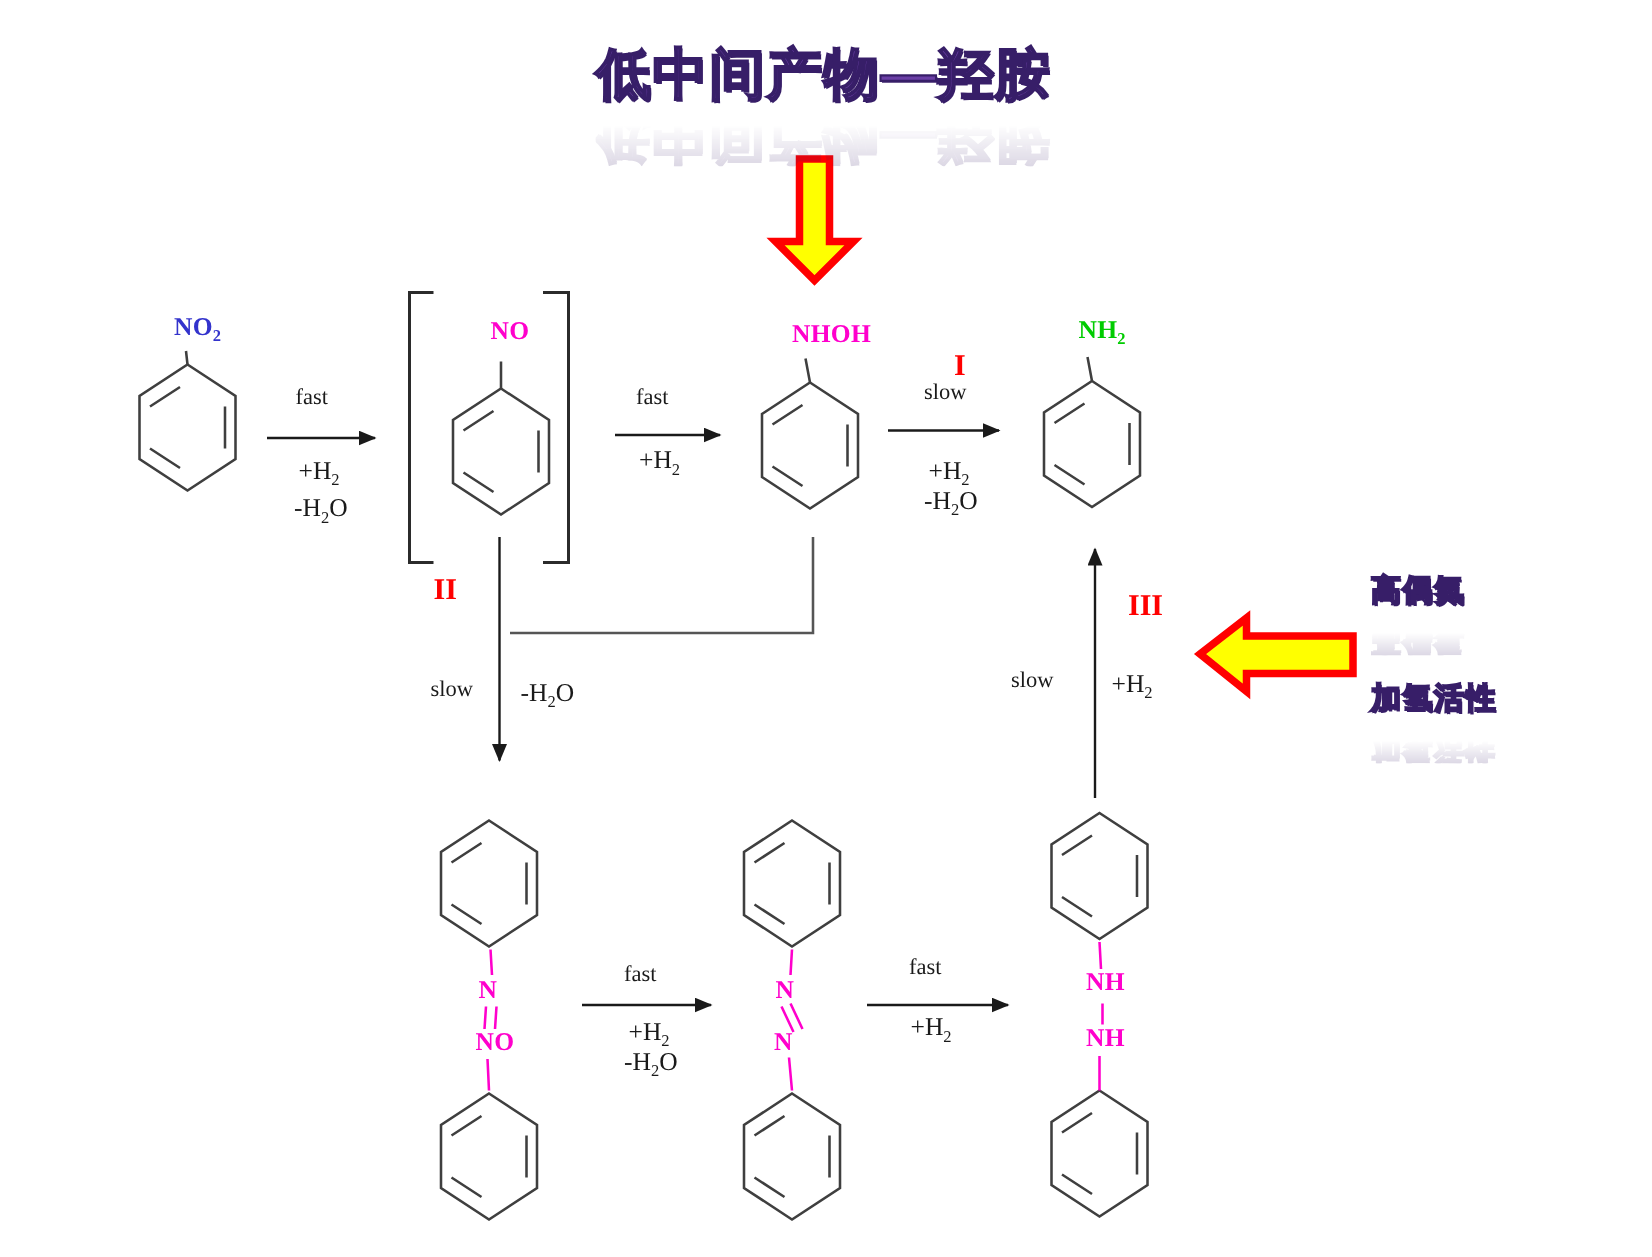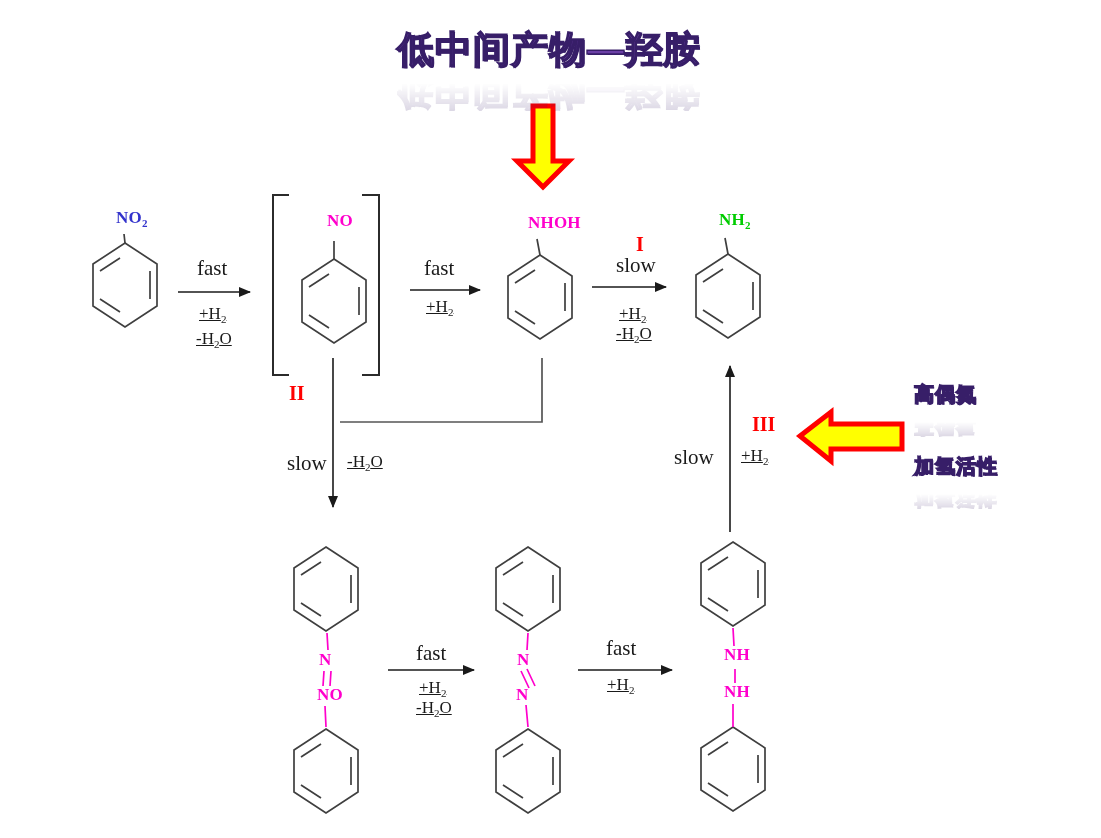--- a/index.html
+++ b/index.html
@@ -1,22 +1,22 @@
 <!DOCTYPE html>
 <html style="--c-nitro_blue: #3333cc; --c-magenta: #ff00cc; --c-amine_green: #00cc00; --c-step_red: #ff0000; --c-title_purple: #6b3fa6; --c-arrow_fill: #ffff00; --c-arrow_border: #ff0000; --c-bond_gray: #3f3f3f; --c-text_black: #1a1a1a;"><head>
 <meta charset="utf-8">
 <style>
   html,body{margin:0;padding:0;background:#ffffff;}
   #stage{position:relative;width:1101px;height:838px;background:#fff;overflow:hidden;
          font-family:"Liberation Serif",serif;}
   svg{position:absolute;left:0;top:0;}
   .lbl{position:absolute;white-space:nowrap;line-height:1;}
   .chem{font-weight:bold;font-size:17px;letter-spacing:0.2px;}
-  .rate{font-size:21px;color:var(--c-text_black,#1a1a1a);}
-  .formula{font-size:17px;color:var(--c-text_black,#1a1a1a);text-decoration:underline;}
+  .rate{font-size:15px;color:var(--c-text_black,#1a1a1a);}
+  .formula{font-size:17px;color:var(--c-text_black,#1a1a1a);}
   .lbl sub{font-size:11px;line-height:0;}
   .step{font-weight:bold;font-size:20px;color:var(--c-step_red,#ff0000);}
   .c-blue{color:var(--c-nitro_blue,#3333cc);}
   .c-magenta{color:var(--c-magenta,#ff00cc);}
   .c-green{color:var(--c-amine_green,#00cc00);}
   .cn{font-family:"Liberation Sans",sans-serif;font-weight:bold;
       color:var(--c-title_purple,#6b3fa6);
       -webkit-text-stroke:1.4px #371e68;
       text-shadow:1px 1px 0 #371e68;}
   .title-text{font-size:37px;letter-spacing:1px;}
@@ -106,21 +106,21 @@
 
   <div class="lbl step" style="left:636px;top:234px;" data-name="step-I-numeral">I</div>
   <div class="lbl rate" style="left:616px;top:255px;" data-name="step-I-rate-label">slow</div>
   <div class="lbl formula" style="left:619px;top:305px;" data-name="step-I-add-h2-label"><span data-name="h2-text">+H</span><sub data-name="h2-sub">2</sub></div>
   <div class="lbl formula" style="left:616px;top:325px;" data-name="step-I-loss-h2o-label"><span data-name="h2o-text">-H</span><sub data-name="h2o-sub">2</sub><span data-name="h2o-tail">O</span></div>
 
   <div class="lbl step" style="left:289px;top:383px;" data-name="step-II-numeral">II</div>
   <div class="lbl rate" style="left:287px;top:453px;" data-name="step-II-rate-label">slow</div>
   <div class="lbl formula" style="left:347px;top:453px;" data-name="step-II-loss-h2o-label"><span data-name="h2o-text">-H</span><sub data-name="h2o-sub">2</sub><span data-name="h2o-tail">O</span></div>
 
-  <div class="lbl step" style="left:752px;top:414px;" data-name="step-III-numeral">III</div>
+  <div class="lbl step" style="left:752px;top:394px;" data-name="step-III-numeral">III</div>
   <div class="lbl rate" style="left:674px;top:447px;" data-name="step-III-rate-label">slow</div>
   <div class="lbl formula" style="left:741px;top:447px;" data-name="step-III-add-h2-label"><span data-name="h2-text">+H</span><sub data-name="h2-sub">2</sub></div>
 
   <div class="lbl rate" style="left:416px;top:643px;" data-name="azoxy-step-rate-label">fast</div>
   <div class="lbl formula" style="left:419px;top:679px;" data-name="azoxy-step-add-h2-label"><span data-name="h2-text">+H</span><sub data-name="h2-sub">2</sub></div>
   <div class="lbl formula" style="left:416px;top:699px;" data-name="azoxy-step-loss-h2o-label"><span data-name="h2o-text">-H</span><sub data-name="h2o-sub">2</sub><span data-name="h2o-tail">O</span></div>
   <div class="lbl rate" style="left:606px;top:638px;" data-name="azo-step-rate-label">fast</div>
   <div class="lbl formula" style="left:607px;top:676px;" data-name="azo-step-add-h2-label"><span data-name="h2-text">+H</span><sub data-name="h2-sub">2</sub></div>
 
   <div class="lbl chem c-magenta" style="left:319px;top:651px;" data-name="azoxybenzene-n-top-label">N</div>

